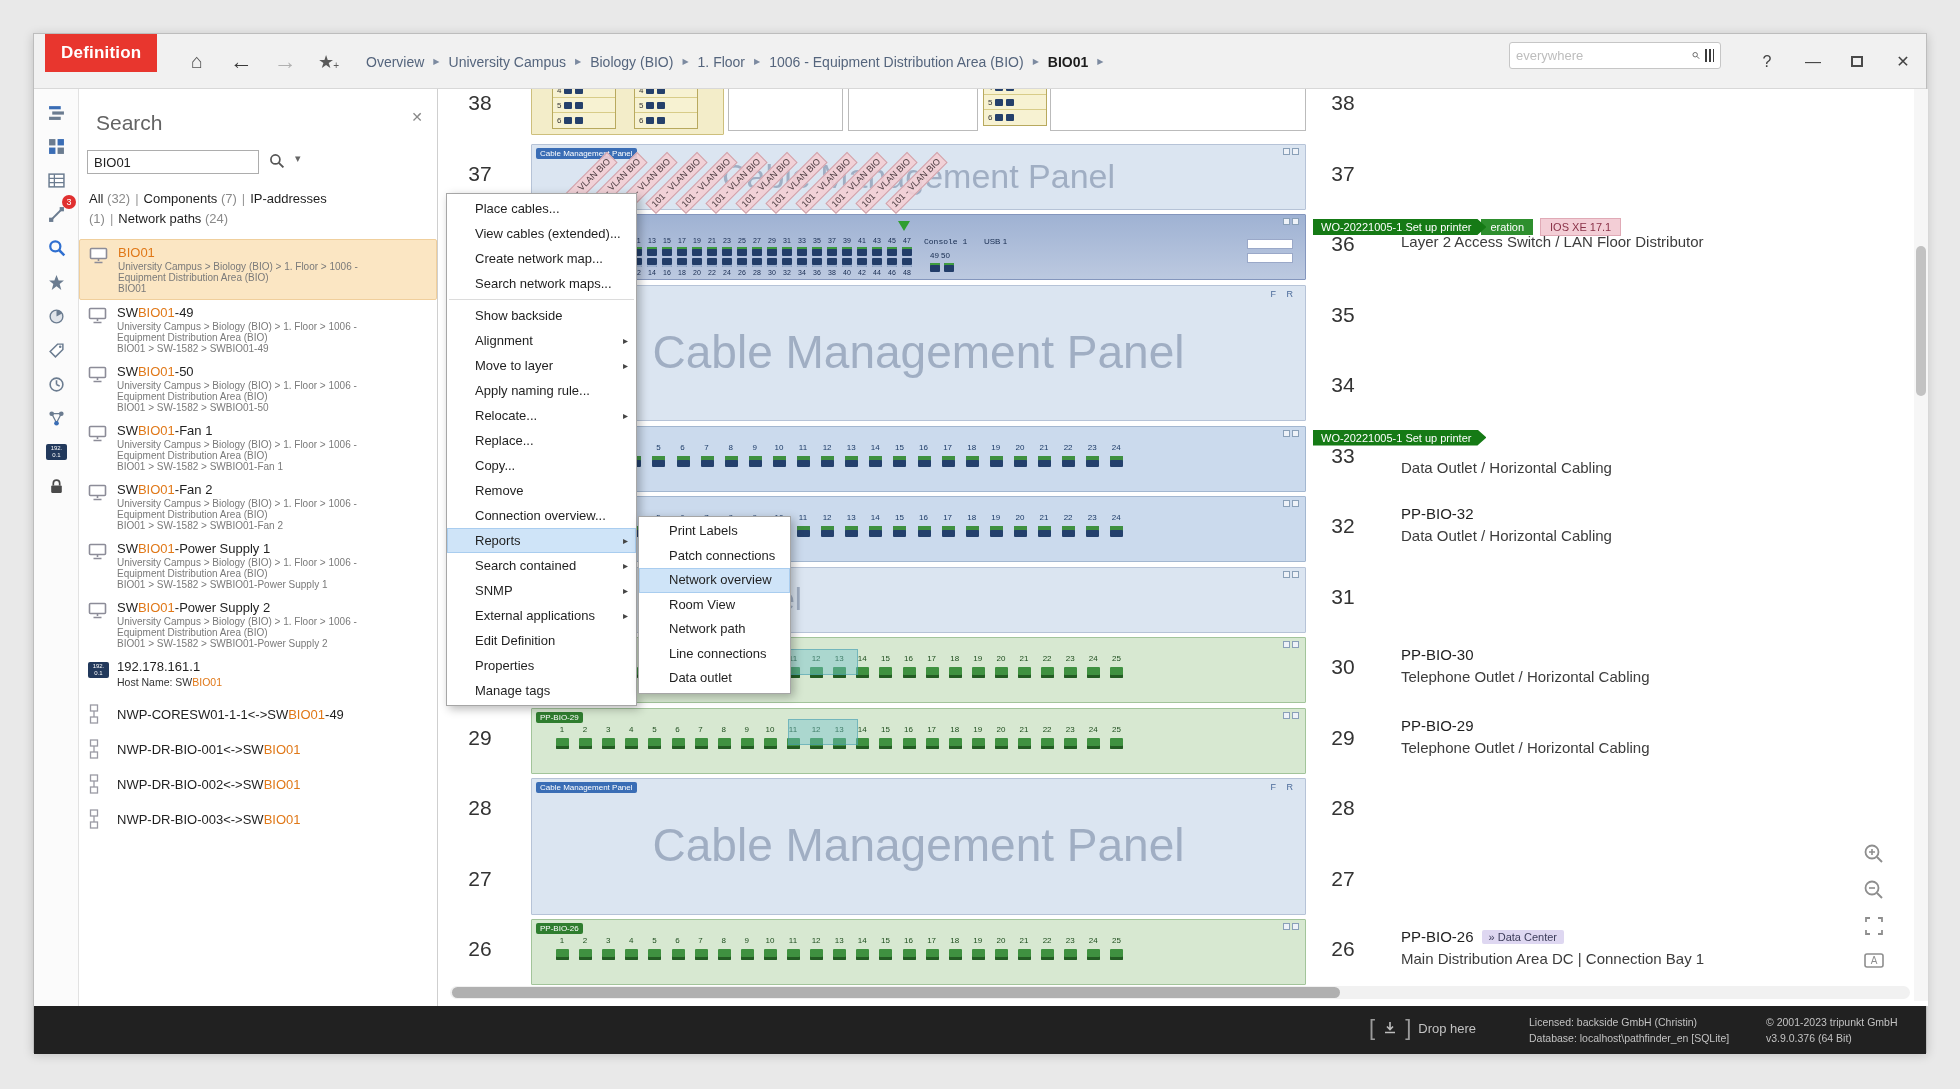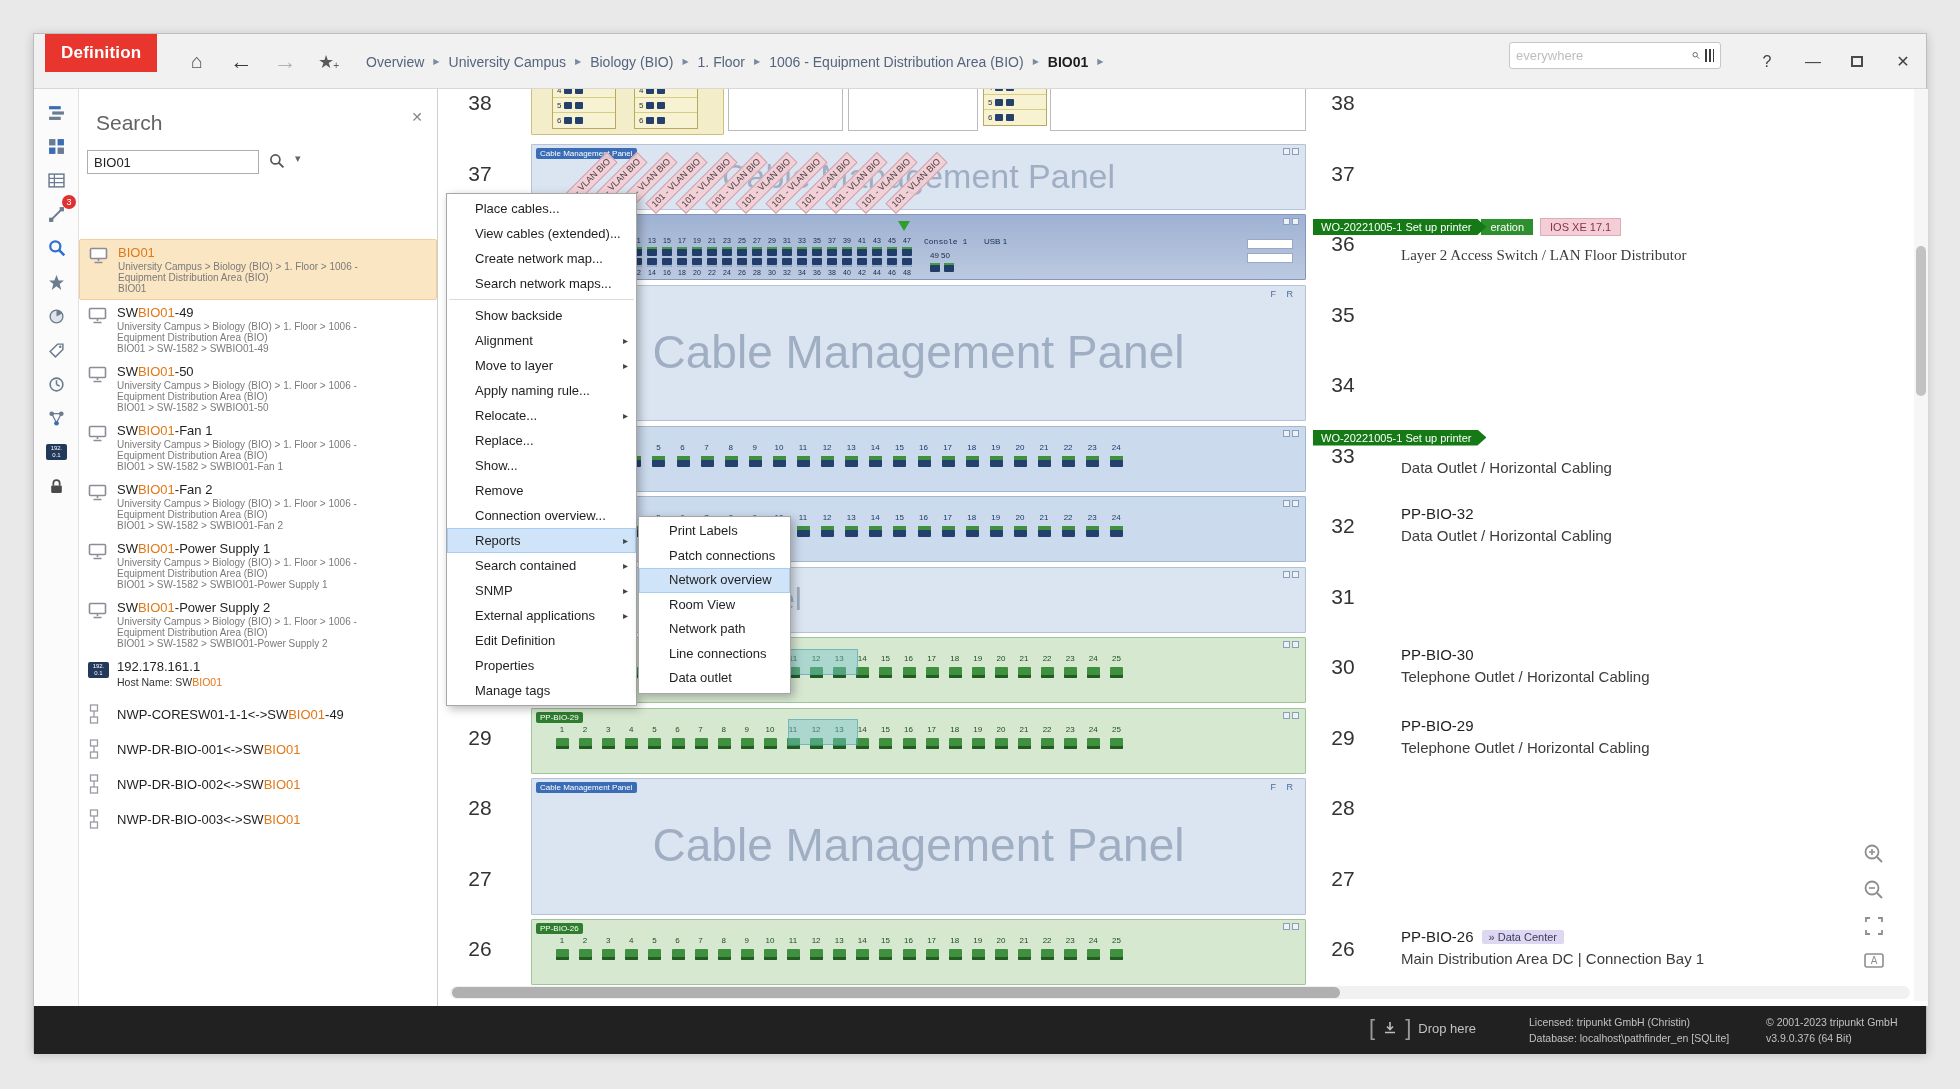--- a/index.html
+++ b/index.html
@@ -259,20 +259,21 @@
       <div class="sp-title">Search</div>
       <div class="sp-close"><span>✕</span></div>
       <input class="sp-input" type="text" value="BIO01" style="">
       <div class="sp-magbtn">
         <svg width="16" height="16" viewBox="0 0 15 15">
             <circle cx="6" cy="6" r="4.2" fill="none" stroke="#555" stroke-width="1.6"></circle>
             <path d="M9.2 9.2 L13.5 13.5" stroke="#555" stroke-width="1.8"></path>
           </svg>
       </div>
       <div class="sp-caret"><span>▾</span></div>
+      <div id="filters"><span class="flink">All <span class="fcount">(32)</span></span><span class="fsep">|</span><span class="flink">Components <span class="fcount">(7)</span></span><span class="fsep">|</span><span class="flink">IP-addresses <span class="fcount">(1)</span></span><span class="fsep">|</span><span class="flink">Network paths <span class="fcount">(24)</span></span></div>
       <div id="results">
           <div class="result type-component selected">
             <svg class="ricon" width="19" height="17" viewBox="0 0 19 17">
               <rect x="1.5" y="1.5" width="16" height="10" rx="1" fill="#ffffff" stroke="#8c8c98" stroke-width="1.6"></rect>
               <path d="M9.5 12 v2 M5.5 15.5 h8" stroke="#8c8c98" stroke-width="1.6" fill="none"></path>
             </svg>
             <div class="rtitle"><span class="hl">BIO01</span></div>
             <div class="rsub">University Campus &gt; Biology (BIO) &gt; 1. Floor &gt; 1006 - Equipment Distribution Area (BIO)</div>
             <div class="rsub">BIO01</div>
           </div>
@@ -883,21 +884,21 @@
           <div class="vlan" style="left: 398px; top: 110px;">101 - VLAN BIO</div>
           <div class="vlan" style="left: 428px; top: 110px;">101 - VLAN BIO</div>
           <div class="vlan" style="left: 458px; top: 110px;">101 - VLAN BIO</div>
         </div>
       <div id="annlayer">
           <div class="tags" style="left: 875px; top: 129px;">
             <span class="tag-wo">WO-20221005-1 Set up printer</span>
             <span class="tag-green">eration</span>
             <span class="tag-pink">IOS XE 17.1</span>
           </div>
-          <div class="ann-desc" style="left: 963px; top: 158px; font-family: Liberation Serif, serif;">Layer 2 Access Switch / LAN Floor Distributor</div>
+          <div class="ann-desc" style="left: 963px; top: 144px;">Layer 2 Access Switch / LAN Floor Distributor</div>
           <div class="tags" style="left: 875px; top: 340.5px;">
             <span class="tag-wo">WO-20221005-1 Set up printer</span>
           </div>
           <div class="ann-desc" style="left: 963px; top: 369.5px;">Data Outlet / Horizontal Cabling</div>
           <div class="ann-title" style="left: 963px; top: 416px; text-align: right;">
             <span>PP-BIO-32</span>
           </div>
           <div class="ann-desc" style="left: 963px; top: 438px;">Data Outlet / Horizontal Cabling</div>
           <div class="ann-title" style="left: 963px; top: 557px;">
             <span>PP-BIO-30</span>
@@ -953,21 +954,21 @@
         <div class="mitem">View cables (extended)...</div>
         <div class="mitem">Create network map...</div>
         <div class="mitem">Search network maps...</div>
         <div class="msep"></div>
         <div class="mitem">Show backside</div>
         <div class="mitem">Alignment<span class="arrow">▸</span></div>
         <div class="mitem">Move to layer<span class="arrow">▸</span></div>
         <div class="mitem">Apply naming rule...</div>
         <div class="mitem">Relocate...<span class="arrow">▸</span></div>
         <div class="mitem">Replace...</div>
-        <div class="mitem">Show...</div>
+        <div class="mitem">Copy...</div>
         <div class="mitem">Remove</div>
         <div class="mitem">Connection overview...</div>
         <div class="mitem hl">Reports<span class="arrow">▸</span></div>
         <div class="mitem">Search contained<span class="arrow">▸</span></div>
         <div class="mitem">SNMP<span class="arrow">▸</span></div>
         <div class="mitem">External applications<span class="arrow">▸</span></div>
         <div class="mitem">Edit Definition</div>
         <div class="mitem">Properties</div>
         <div class="mitem">Manage tags</div>
       </div>
@@ -984,21 +985,21 @@
     <div class="statusbar">
       <div class="drop">
         <span class="brk">[</span>
         <svg width="16" height="16" viewBox="0 0 16 16">
             <path d="M8 2 v7 M5 6.5 L8 9.5 L11 6.5 M3 12.5 h10" stroke="#bdbdbd" stroke-width="1.6" fill="none"></path>
           </svg>
         <span class="brk">]</span>
         <span>Drop here</span>
       </div>
       <div class="lic">
-        <div>Licensed: tripunkt GmbH (Christin)</div>
+        <div>Licensed: backside GmbH (Christin)</div>
         <div>Database: localhost\pathfinder_en [SQLite]</div>
       </div>
       <div class="ver">
         <div>© 2001-2023 tripunkt GmbH</div>
         <div>v3.9.0.376 (64 Bit)</div>
       </div>
     </div>
 
   </div>
 </div>

